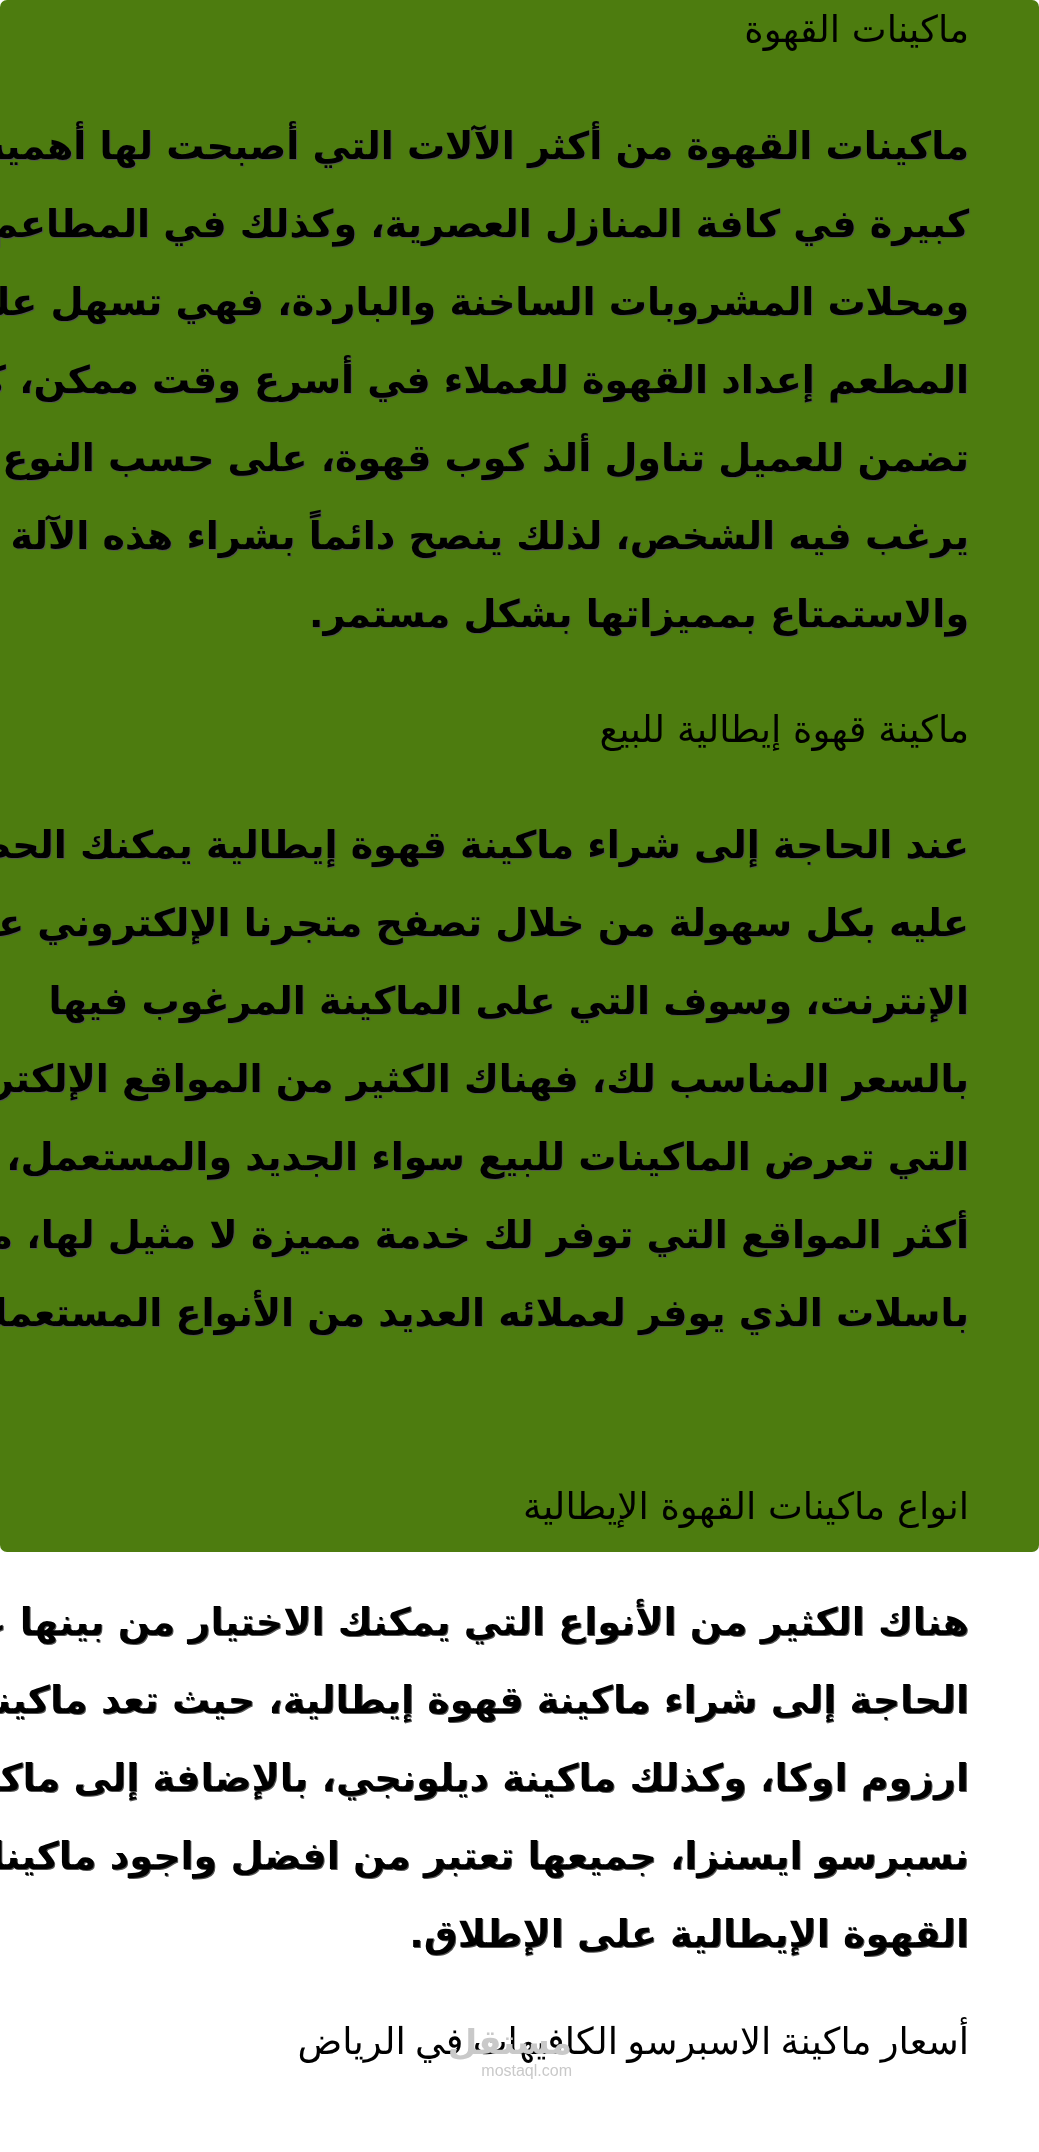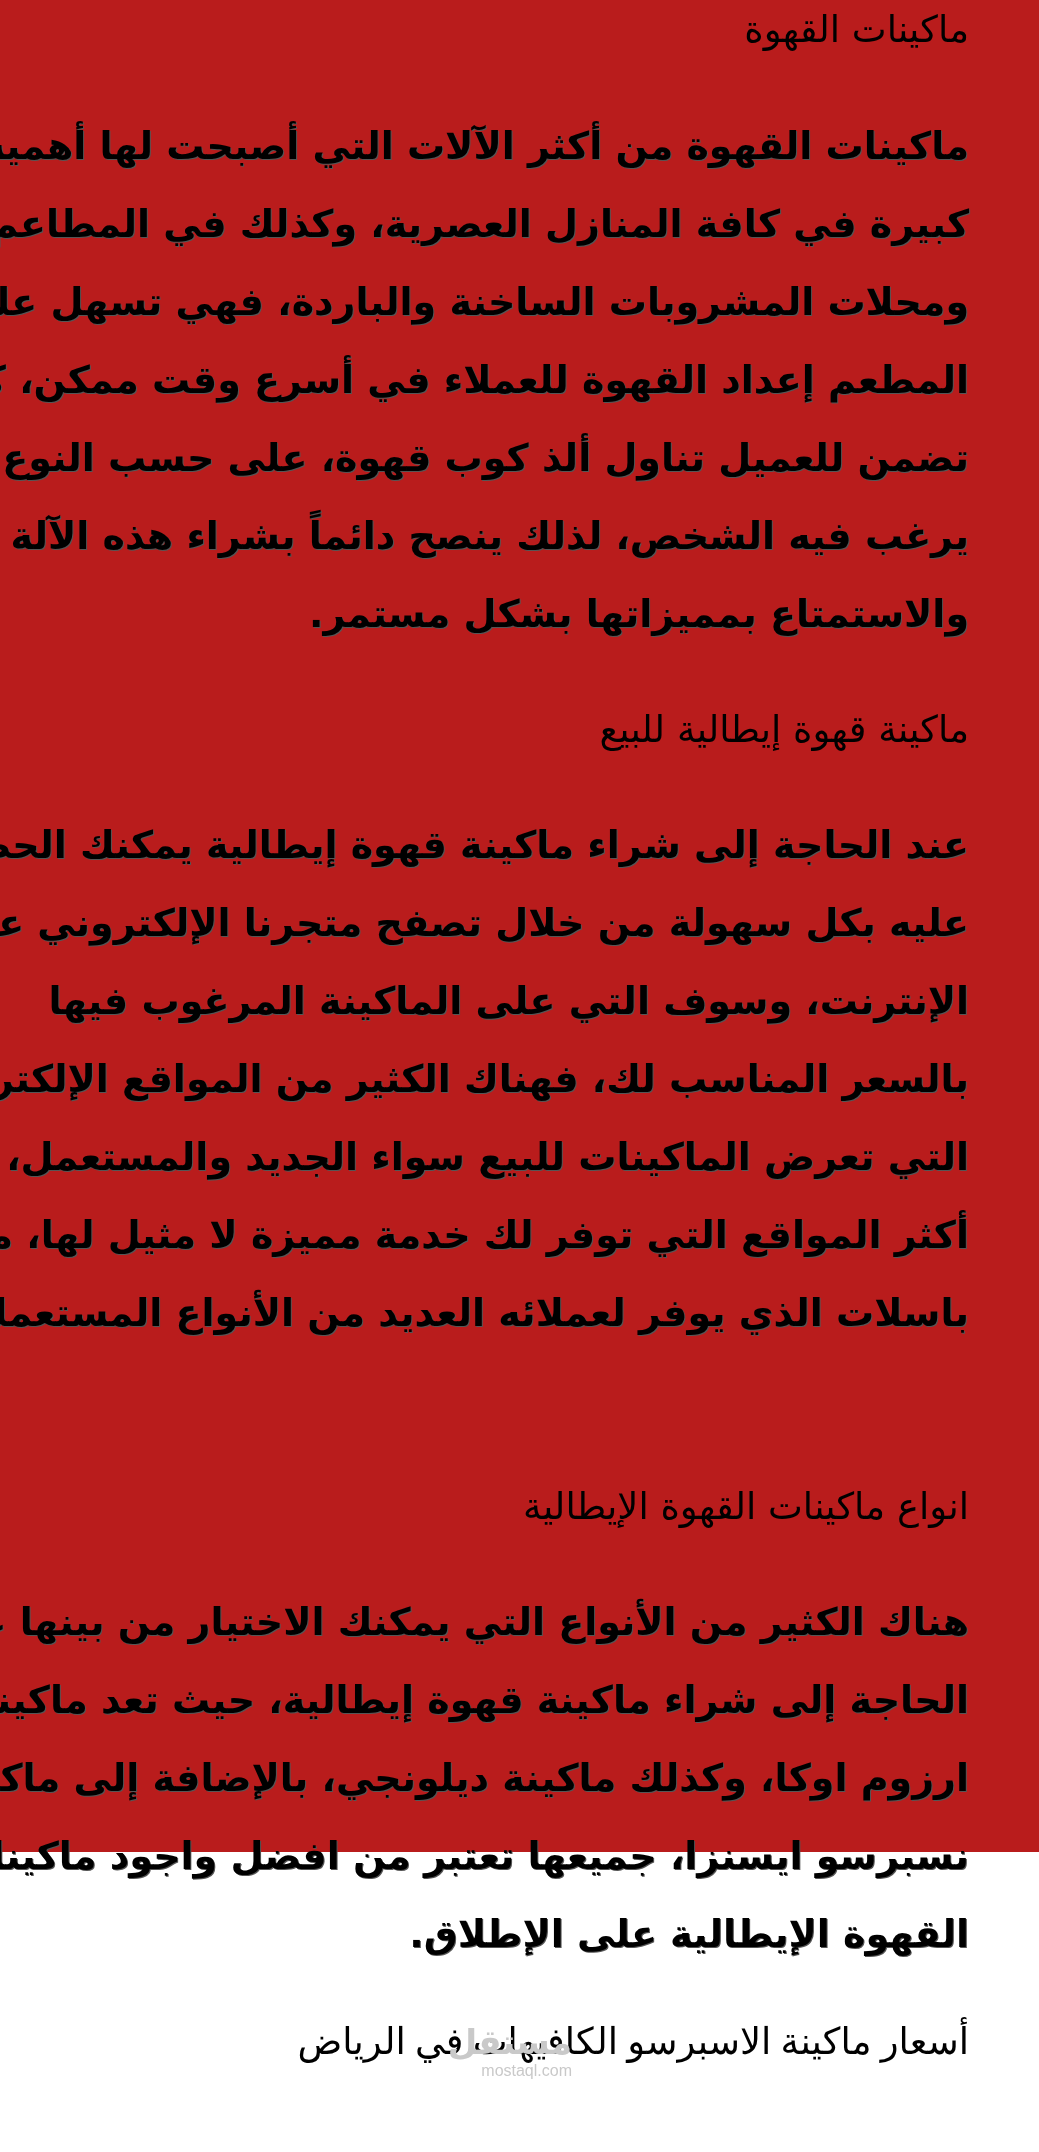--- a/index.html
+++ b/index.html
@@ -13,22 +13,23 @@
       overflow: hidden;
       position: relative;
       font-family: "DejaVu Sans", "Liberation Sans", sans-serif;
       color: #000000;
     }
     .page {
       position: absolute;
       top: 0;
       left: 0;
       width: 1039px;
-      height: 1852px;
-      background: #b91c1c;
+      height: 1552px;
+      background: #4d7c0f;
+      border-radius: 7px;
     }
     .article {
       direction: rtl;
       position: absolute;
       left: 78px;
       right: 70px;
       top: 0;
     }
     .heading {
       position: absolute;

